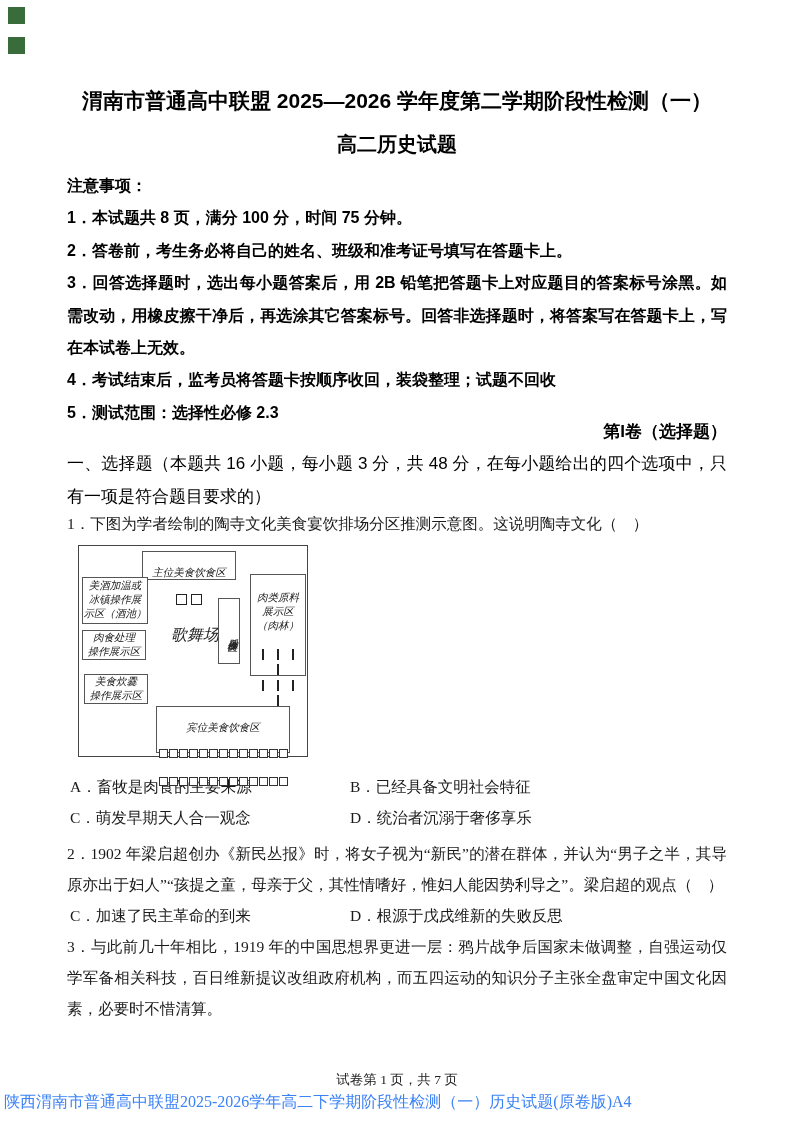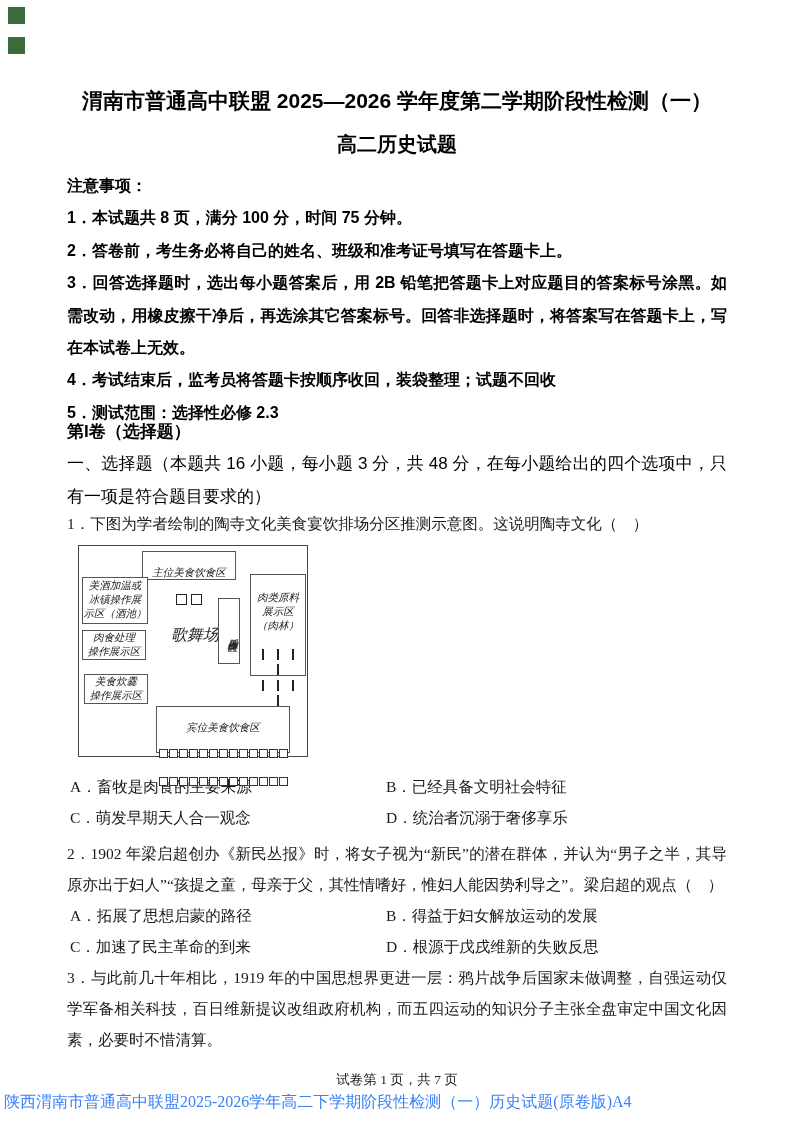--- a/index.html
+++ b/index.html
@@ -19,31 +19,31 @@
   }
   .title2{
     font-family:"Liberation Sans","DejaVu Sans",sans-serif;font-weight:bold;
     font-size:20px;line-height:28px;text-align:center;margin:14px 0 0 0;color:#000;
   }
   .notices{margin-top:12px;font-family:"Liberation Sans","DejaVu Sans",sans-serif;
     font-weight:bold;font-size:16px;line-height:32.4px;color:#000;}
   .notices p{margin:0;text-align:justify;}
   .volume-title{
     font-family:"Liberation Sans","DejaVu Sans",sans-serif;font-weight:bold;
-    font-size:17px;line-height:30px;text-align:left;margin-top:-12px;color:#000;
+    font-size:17px;line-height:30px;text-align:right;margin-top:-12px;color:#000;
   }
   .part-heading{
     font-family:"Liberation Sans","DejaVu Sans",sans-serif;font-weight:normal;
     font-size:17px;line-height:33px;text-align:justify;margin:0;color:#000;
   }
   .stem{font-size:15.5px;line-height:30px;margin:0;text-align:justify;}
   .stem.q1{margin-top:-4px;}
   .stem.q2{margin-top:5px;line-height:31px;}
   .stem.q3{margin-top:0;line-height:31px;}
-  .opt-row{display:flex;font-size:15.5px;line-height:31px;padding-left:3px;gap:36px;}
+  .opt-row{display:flex;font-size:15.5px;line-height:31px;padding-left:3px;}
   .opt-row.first{margin-top:14px;}
   .opt-cell-left{width:280px;flex:0 0 auto;}
   .opt-cell-right{flex:1;}
   
   .fig{
     position:relative;width:230px;height:212px;margin:6px 0 0 11px;
     border:1.5px solid #444;box-sizing:border-box;
     font-style:italic;font-size:10.5px;line-height:14px;color:#222;
   }
   .zone{
@@ -125,24 +125,20 @@
     <span class="opt-cell-right">B．已经具备文明社会特征</span>
   </div>
   <div class="opt-row">
     <span class="opt-cell-left">C．萌发早期天人合一观念</span>
     <span class="opt-cell-right">D．统治者沉溺于奢侈享乐</span>
   </div>
 
   <p class="stem q2">2．1902 年梁启超创办《新民丛报》时，将女子视为“新民”的潜在群体，并认为“男子之半，其导原亦出于妇人”“孩提之童，母亲于父，其性情嗜好，惟妇人能因势利导之”。梁启超的观点（　）</p>
 
   <div class="opt-row">
-    <span class="opt-cell-left">A．拓展了思想启蒙的路径</span>
-    <span class="opt-cell-right">B．得益于妇女解放运动的发展</span>
-  </div>
-  <div class="opt-row">
     <span class="opt-cell-left">C．加速了民主革命的到来</span>
     <span class="opt-cell-right">D．根源于戊戌维新的失败反思</span>
   </div>
 
   <p class="stem q3">3．与此前几十年相比，1919 年的中国思想界更进一层：鸦片战争后国家未做调整，自强运动仅学军备相关科技，百日维新提议改组政府机构，而五四运动的知识分子主张全盘审定中国文化因素，必要时不惜清算。</p>
 
 </div>
 
 <div class="page-footer">试卷第 1 页，共 7 页</div>
 <div class="watermark">陕西渭南市普通高中联盟2025-2026学年高二下学期阶段性检测（一）历史试题(原卷版)A4</div>

